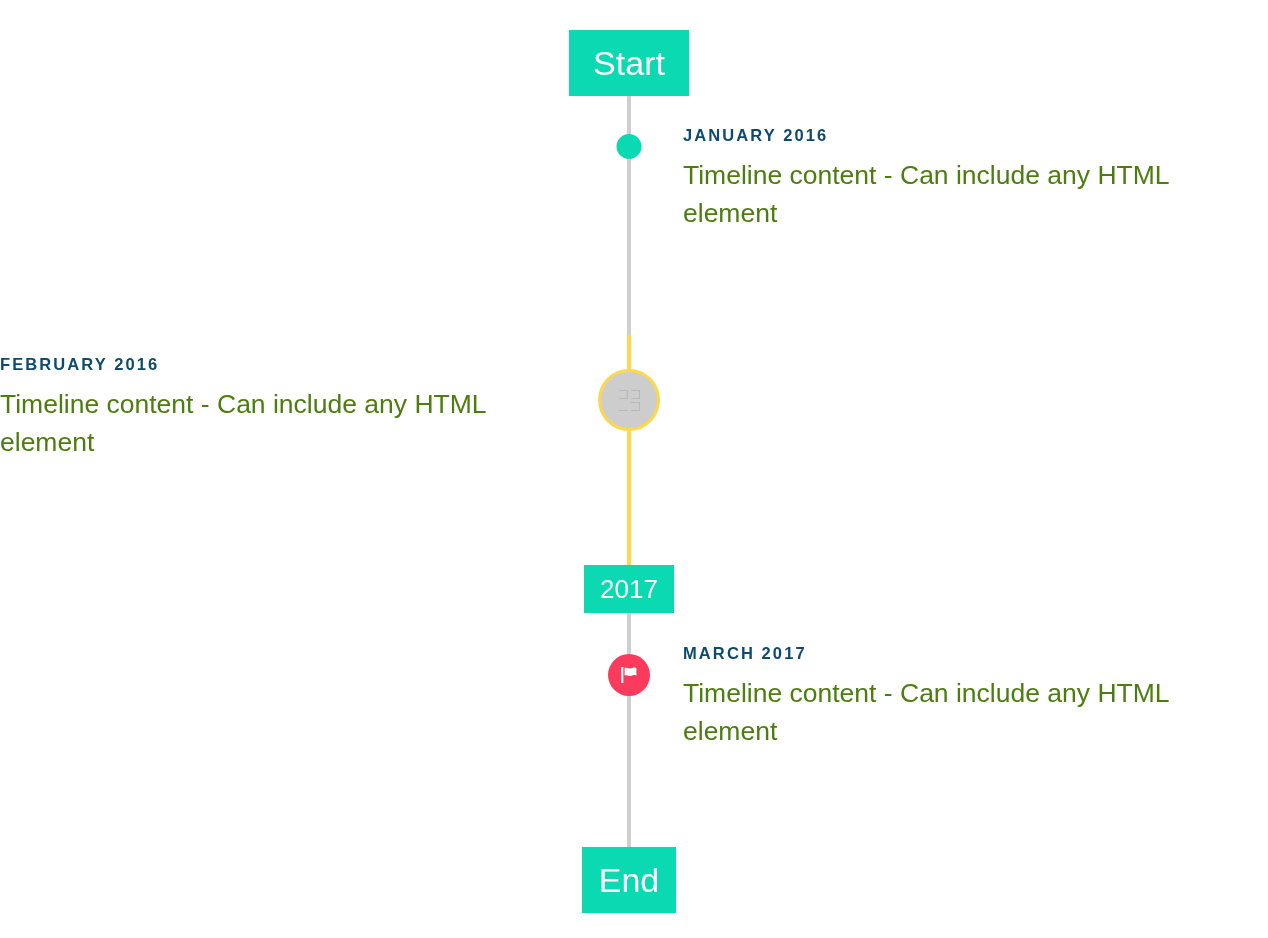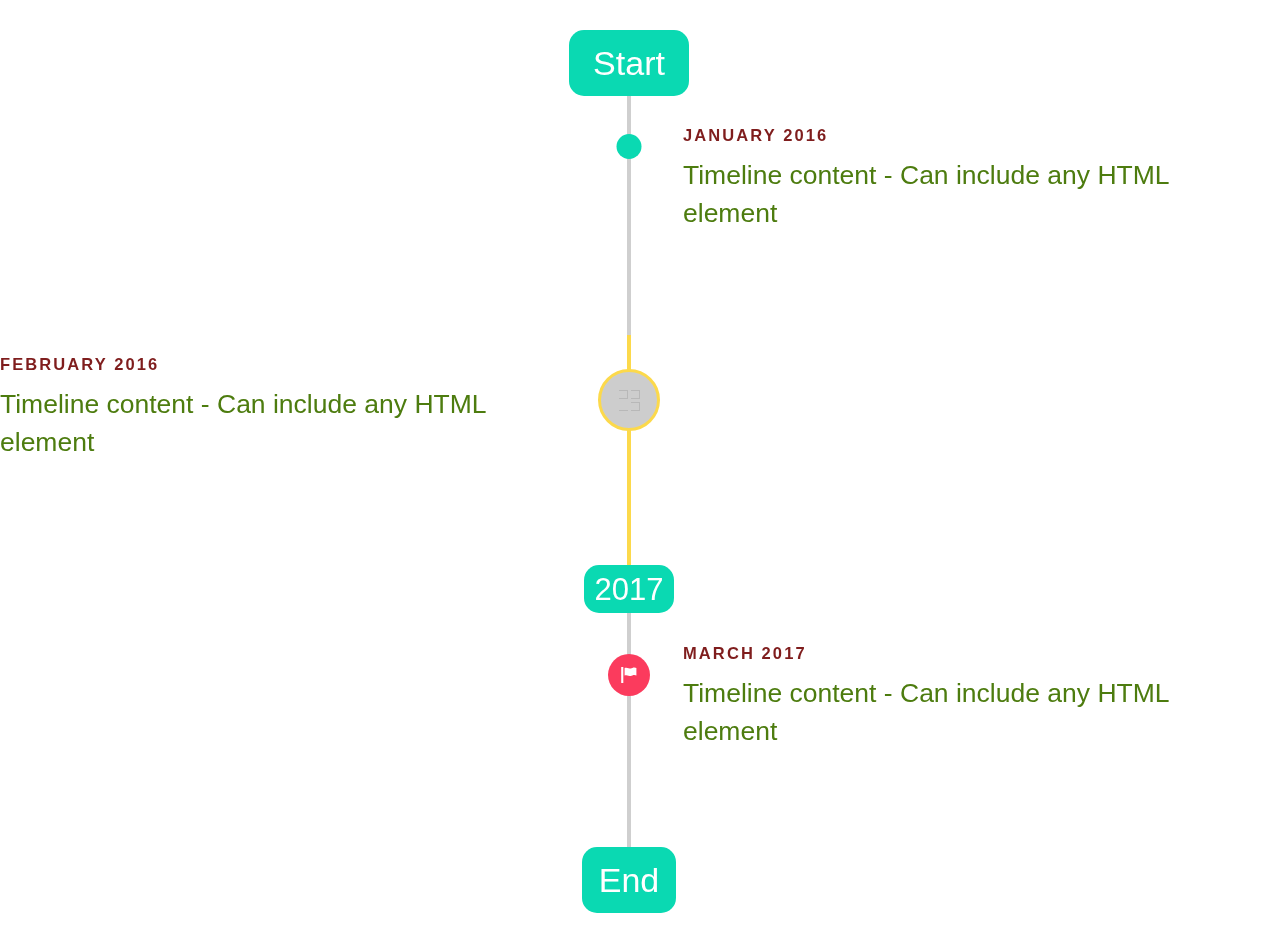--- a/index.html
+++ b/index.html
@@ -35,41 +35,41 @@
   .spine-seg-2 { top: 335px; height: 232px; }
   .spine-seg-3 { top: 612px; height: 248px; }
 
   
   .cap {
     position: absolute;
     left: 50%;
     transform: translateX(-50%);
     background: #0ad9b2;
     color: #ffffff;
-    border-radius: 15px;
+    border-radius: 0;
     display: flex;
     align-items: center;
     justify-content: center;
     box-sizing: border-box;
     line-height: 1;
     user-select: none;
     text-align: center;
   }
   .cap-start {
     top: 30px;
     width: 120px;
     height: 66px;
     font-size: 34px;
     margin-left: -5px;
   }
   .cap-mid {
     top: 565px;
     width: 90px;
     height: 48px;
-    font-size: 31px;
+    font-size: 26px;
     margin-left: -5px;
   }
   .cap-end {
     top: 847px;
     width: 94px;
     height: 66px;
     font-size: 34px;
     margin-left: -5px;
   }
 
@@ -95,21 +95,21 @@
     margin-left: 80px;
     padding-left: 14px;
     text-align: left;
   }
   .col-spacer { width: 589px; }
 
   .ev-date {
     font-size: 16.5px;
     font-weight: bold;
     letter-spacing: 2.1px;
-    color: #7f1d1d;
+    color: #0c4a6e;
     text-transform: uppercase;
     margin: 0 0 12px 0;
     white-space: nowrap;
   }
   .ev-body {
     font-size: 26.5px;
     line-height: 1.42;
     color: #4d7c0f;
     margin: 0;
     font-weight: 400;

